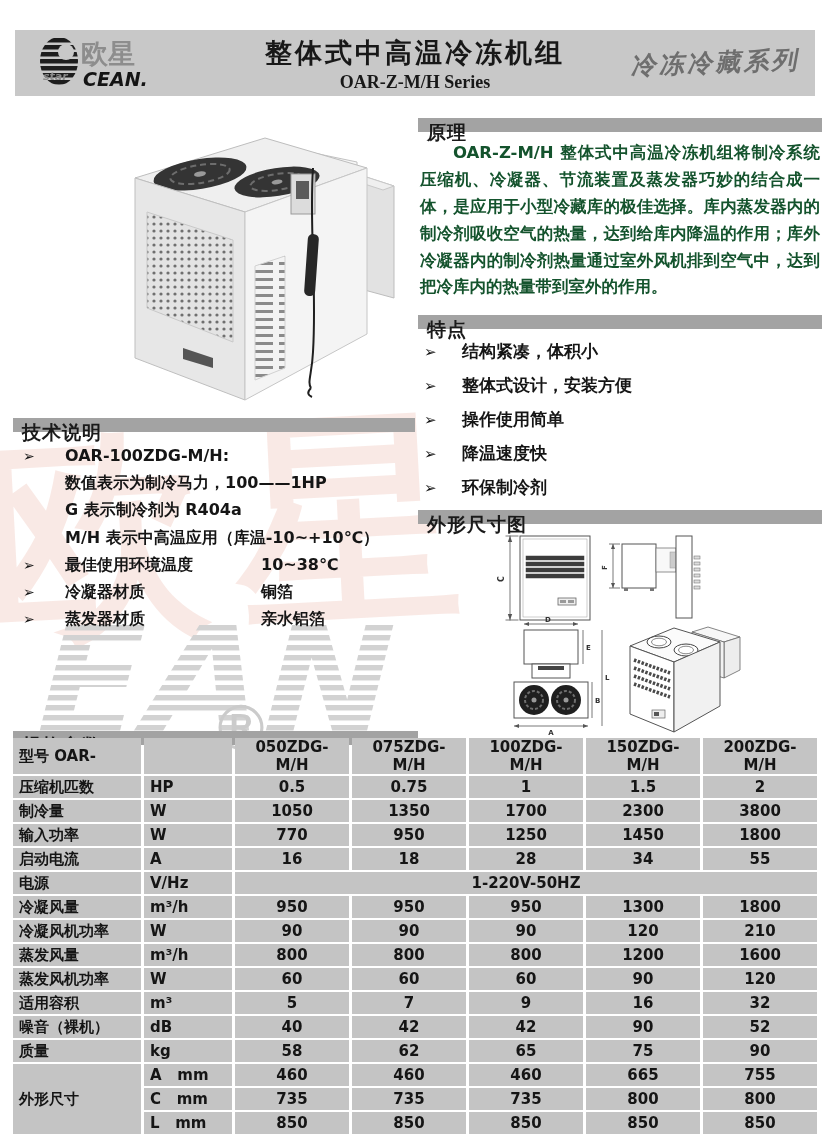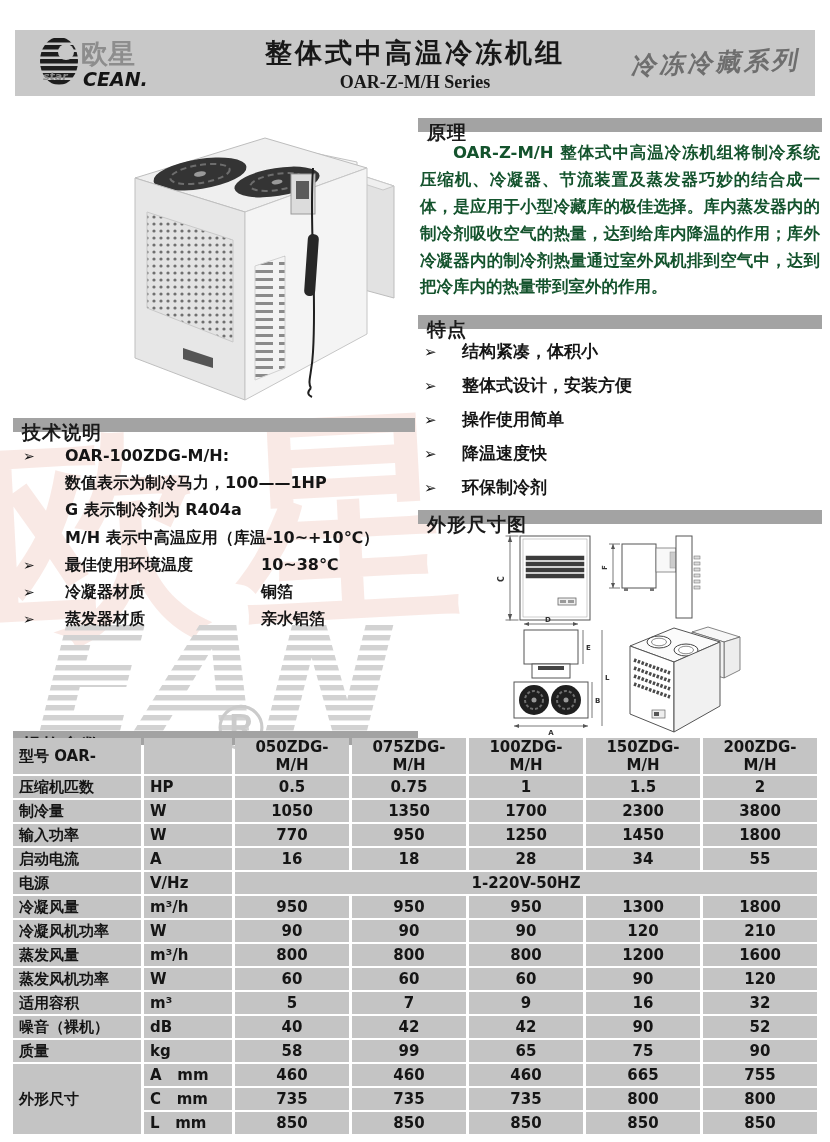--- a/index.html
+++ b/index.html
@@ -413,21 +413,21 @@
         <td class="val">40</td>
         <td class="val">42</td>
         <td class="val">42</td>
         <td class="val">90</td>
         <td class="val">52</td>
       </tr>
       <tr>
         <td class="lbl">质量</td>
         <td class="unit">kg</td>
         <td class="val">58</td>
-        <td class="val">99</td>
+        <td class="val">62</td>
         <td class="val">65</td>
         <td class="val">75</td>
         <td class="val">90</td>
       </tr>
       <tr>
         <td class="lbl" rowspan="3">外形尺寸</td>
         <td class="unit">A   mm</td>
         <td class="val">460</td>
         <td class="val">460</td>
         <td class="val">460</td>

